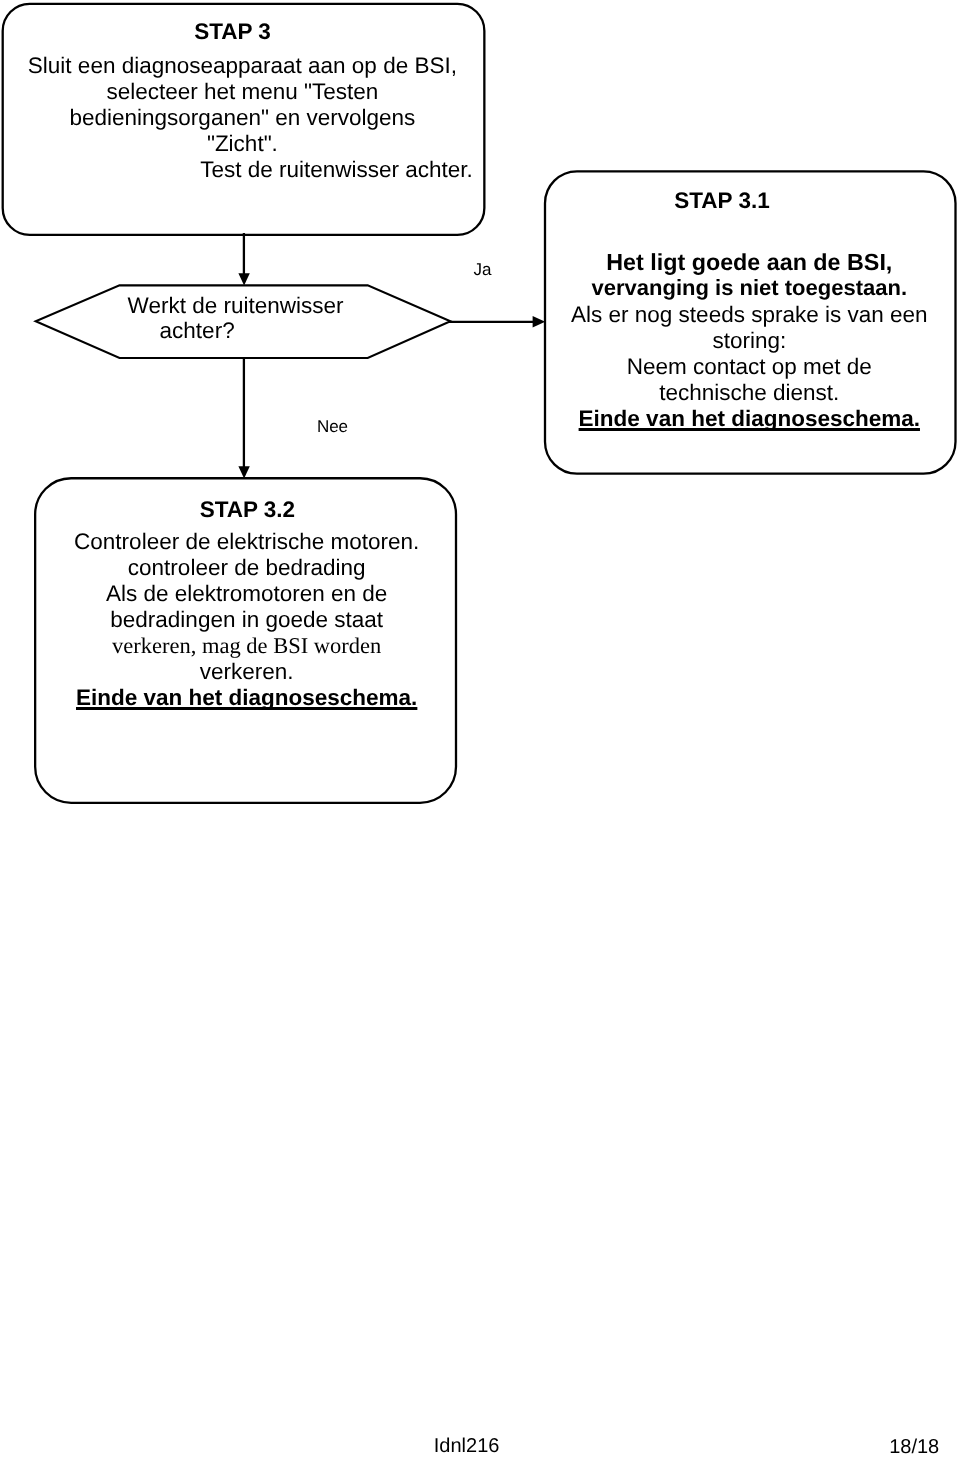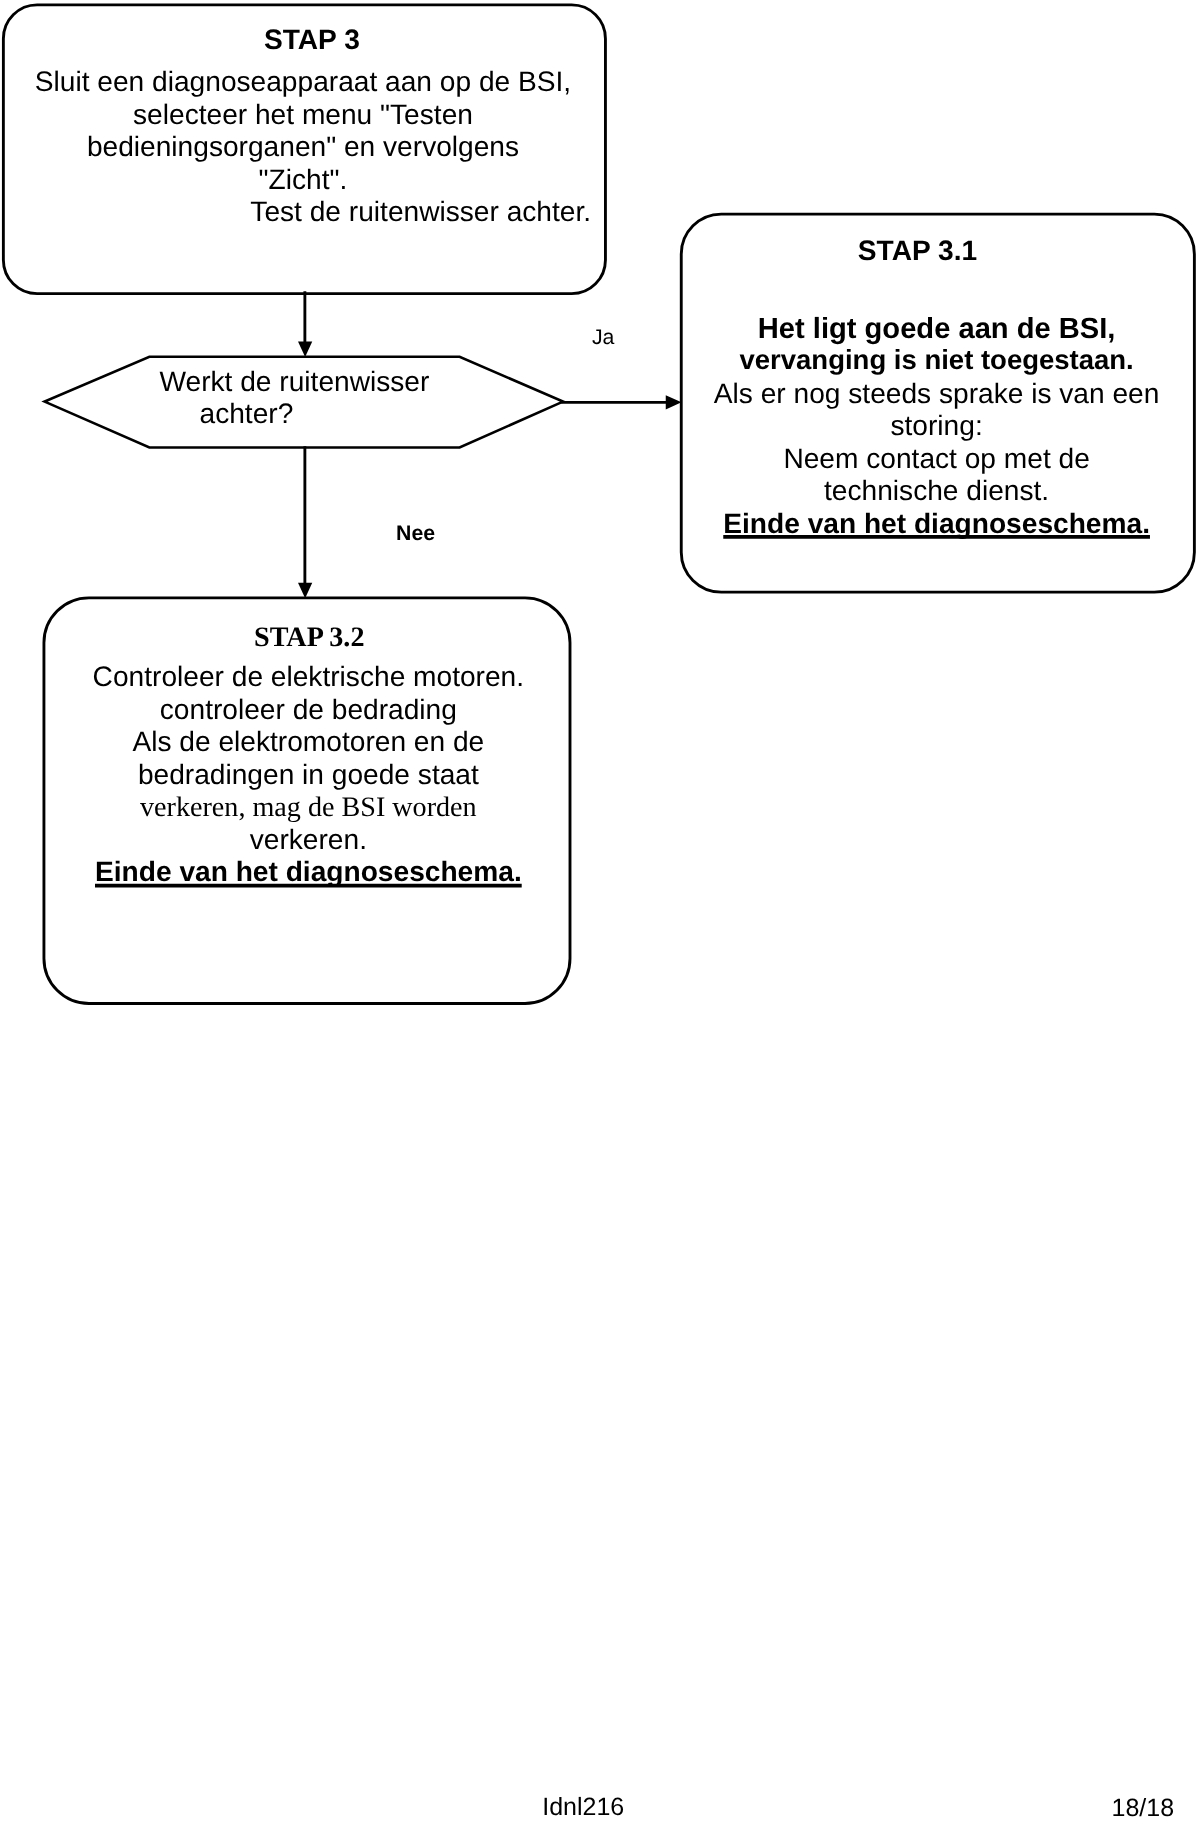--- a/index.html
+++ b/index.html
@@ -42,54 +42,54 @@
       <line x1="243.9" y1="357" x2="243.9" y2="467.5" stroke="#000000" stroke-width="2.3"></line>
       <polygon points="238.4,466.2 249.8,466.2 244.1,478.6" fill="#000000"></polygon>
     </g>
     <g>
       <line x1="449" y1="321.85" x2="534" y2="321.85" stroke="#000000" stroke-width="2.3"></line>
       <polygon points="532.6,316.1 532.6,327.6 545.2,321.85" fill="#000000"></polygon>
     </g>
   </svg>
 
   <div class="tb">
-    <div class="ln b" style="left:19px;top:18.6px;width:461px;">STAP 3</div>
+    <div class="ln b" style="left:2px;top:18.6px;width:461px;">STAP 3</div>
     <div class="ln" style="left:11.9px;top:52.6px;width:461px;">Sluit een diagnoseapparaat aan op de BSI,</div>
     <div class="ln" style="left:11.9px;top:78.6px;width:461px;">selecteer het menu "Testen</div>
     <div class="ln" style="left:11.9px;top:104.6px;width:461px;">bedieningsorganen" en vervolgens</div>
     <div class="ln" style="left:11.9px;top:130.6px;width:461px;">"Zicht".</div>
     <div class="ln" style="left:11.9px;top:156.6px;width:461px;text-align:right;">Test de ruitenwisser achter.</div>
   </div>
 
   <div class="tb">
     <div class="ln" style="left:127.6px;top:293.3px;width:260px;text-align:left;">Werkt de ruitenwisser</div>
     <div class="ln" style="left:127.6px;top:318.2px;width:260px;text-align:left;margin-left:32px;">achter?</div>
   </div>
 
   <div class="tb">
-    <div class="ln b" style="left:539px;top:187.9px;width:390px;">STAP 3.1</div>
+    <div class="ln b" style="left:527px;top:187.9px;width:390px;">STAP 3.1</div>
     <div class="ln b big1" style="left:554.3px;top:248.8px;width:390px;">Het ligt goede aan de BSI,</div>
     <div class="ln b big2" style="left:554.3px;top:275.2px;width:390px;">vervanging is niet toegestaan.</div>
     <div class="ln" style="left:554.3px;top:301.9px;width:390px;">Als er nog steeds sprake is van een</div>
     <div class="ln" style="left:554.3px;top:327.9px;width:390px;">storing:</div>
     <div class="ln" style="left:554.3px;top:353.9px;width:390px;">Neem contact op met de</div>
     <div class="ln" style="left:554.3px;top:379.9px;width:390px;">technische dienst.</div>
     <div class="ln b u" style="left:554.3px;top:405.9px;width:390px;">Einde van het diagnoseschema.</div>
   </div>
 
   <div class="tb">
-    <div class="ln b" style="left:48.9px;top:496.8px;width:397px;font-family:Liberation Serif, serif;">STAP 3.2</div>
+    <div class="ln b" style="left:48.9px;top:496.8px;width:397px;">STAP 3.2</div>
     <div class="ln" style="left:48.2px;top:528.6px;width:397px;">Controleer de elektrische motoren.</div>
     <div class="ln" style="left:48.2px;top:554.6px;width:397px;">controleer de bedrading</div>
     <div class="ln" style="left:48.2px;top:580.6px;width:397px;">Als de elektromotoren en de</div>
     <div class="ln" style="left:48.2px;top:606.6px;width:397px;">bedradingen in goede staat</div>
     <div class="ln" style="left:48.2px;top:632.6px;width:397px;font-family:Liberation Serif, serif;">verkeren, mag de BSI worden</div>
     <div class="ln" style="left:48.2px;top:658.6px;width:397px;">verkeren.</div>
     <div class="ln b u" style="left:48.2px;top:684.6px;width:397px;">Einde van het diagnoseschema.</div>
   </div>
 
   <div class="lbl" style="left:473.6px;top:256.9px;">Ja</div>
-  <div class="lbl" style="left:316.9px;top:414.4px;font-weight:bold;">Nee</div>
+  <div class="lbl" style="left:316.9px;top:414.4px;">Nee</div>
 
   <div class="foot" style="left:413.8px;top:1434.8px;">Idnl216</div>
   <div class="foot" style="left:869.2px;top:1435.6px;">18/18</div>
 
 </div>
 
 </body></html>

